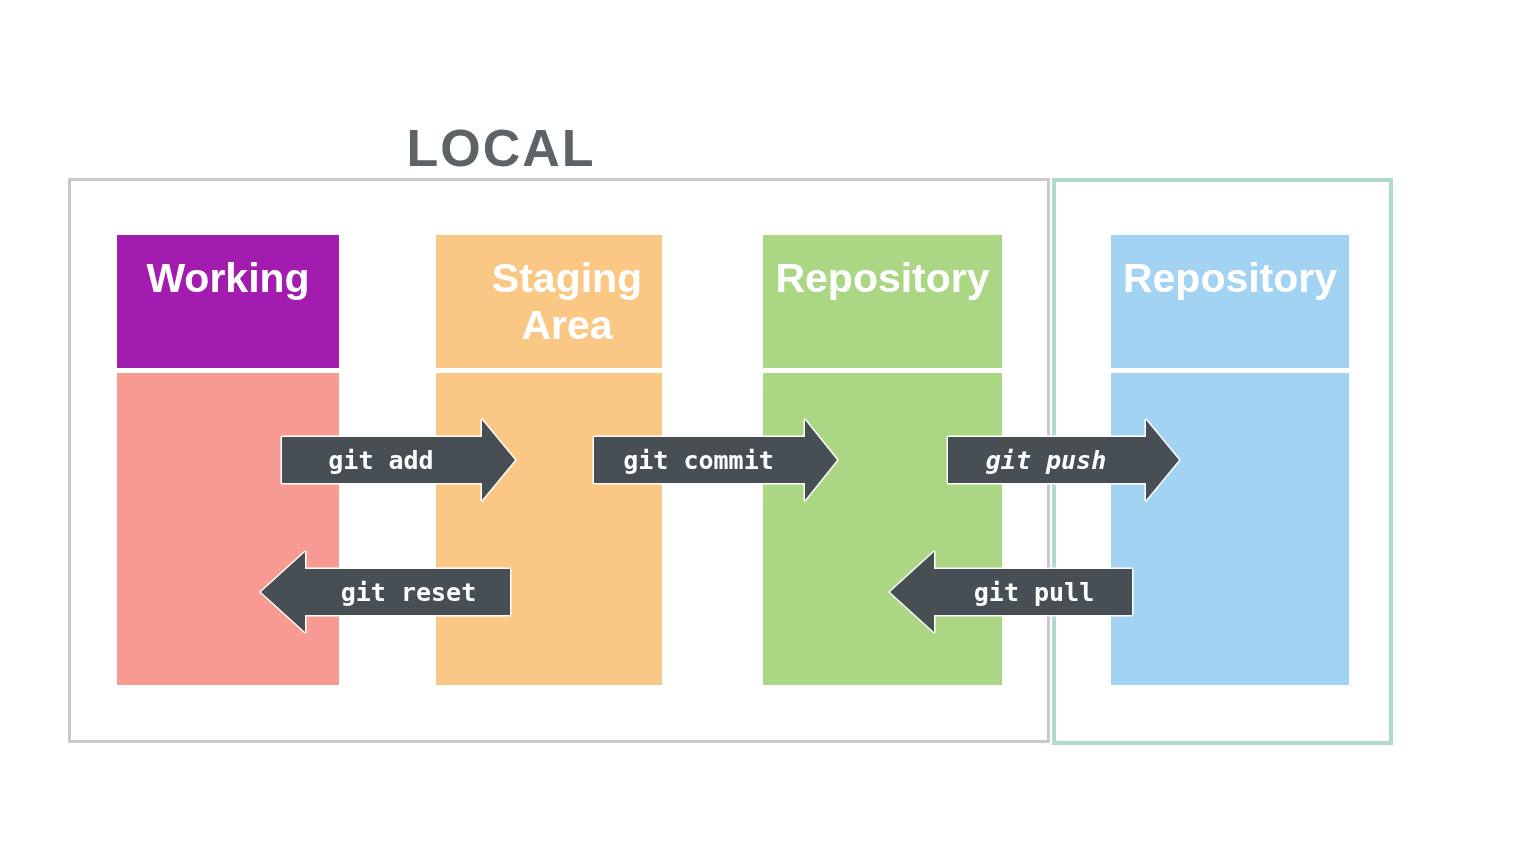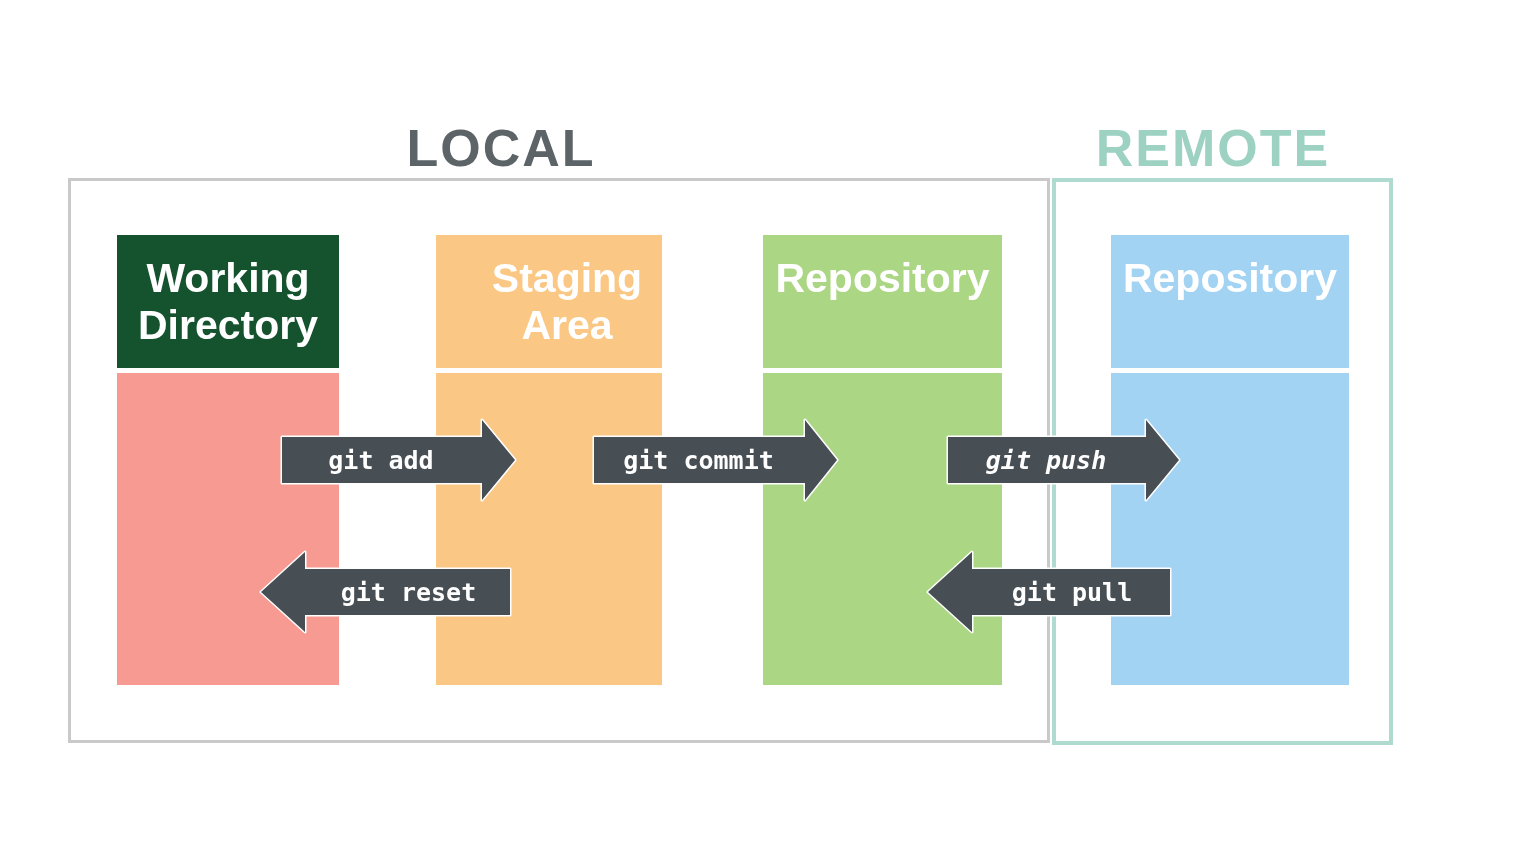--- a/index.html
+++ b/index.html
@@ -75,37 +75,35 @@
     font-family: "DejaVu Sans Mono", monospace;
     font-weight: bold;
     font-size: 25px;
     color: #ffffff;
     white-space: pre;
   }
   .arrow-add    { left: 280px; top: 418px; width: 237px; }
   .arrow-commit { left: 592px; top: 418px; width: 247px; }
   .arrow-push   { left: 946px; top: 418px; width: 235px; }
   .arrow-reset  { left: 259px; top: 550px; width: 253px; text-align: center; }
-  .arrow-pull   { left: 926px; top: 550px; width: 246px; }
+  .arrow-pull   { left: 888px; top: 550px; width: 246px; }
 </style>
 </head>
 <body>
 
 <div class="canvas">
 
   <div class="section-title title-local" style="color: rgb(92, 100, 104);">LOCAL</div>
-  <div class="section-title title-remote" style="color: rgb(157, 210, 194);">REMOTE</div>
 
   <div class="container-box local-box" style="border-color: rgb(201, 201, 201);"></div>
   <div class="container-box remote-box" style="border-color: rgb(174, 218, 207);"></div>
 
   <div class="column col-wd">
-    <div class="col-header" style="background-color: #14532d;">
+    <div class="col-header" style="background-color: #a21caf;">
       <span class="line">Working</span>
-      <span class="line">Directory</span>
     </div>
     <div class="col-body" style="background-color: rgb(247, 154, 145);"></div>
   </div>
 
   <div class="column col-sa">
     <div class="col-header" style="background-color: rgb(251, 199, 133); padding-left: 36px;">
       <span class="line">Staging</span>
       <span class="line">Area</span>
     </div>
     <div class="col-body" style="background-color: rgb(251, 199, 133);"></div>

